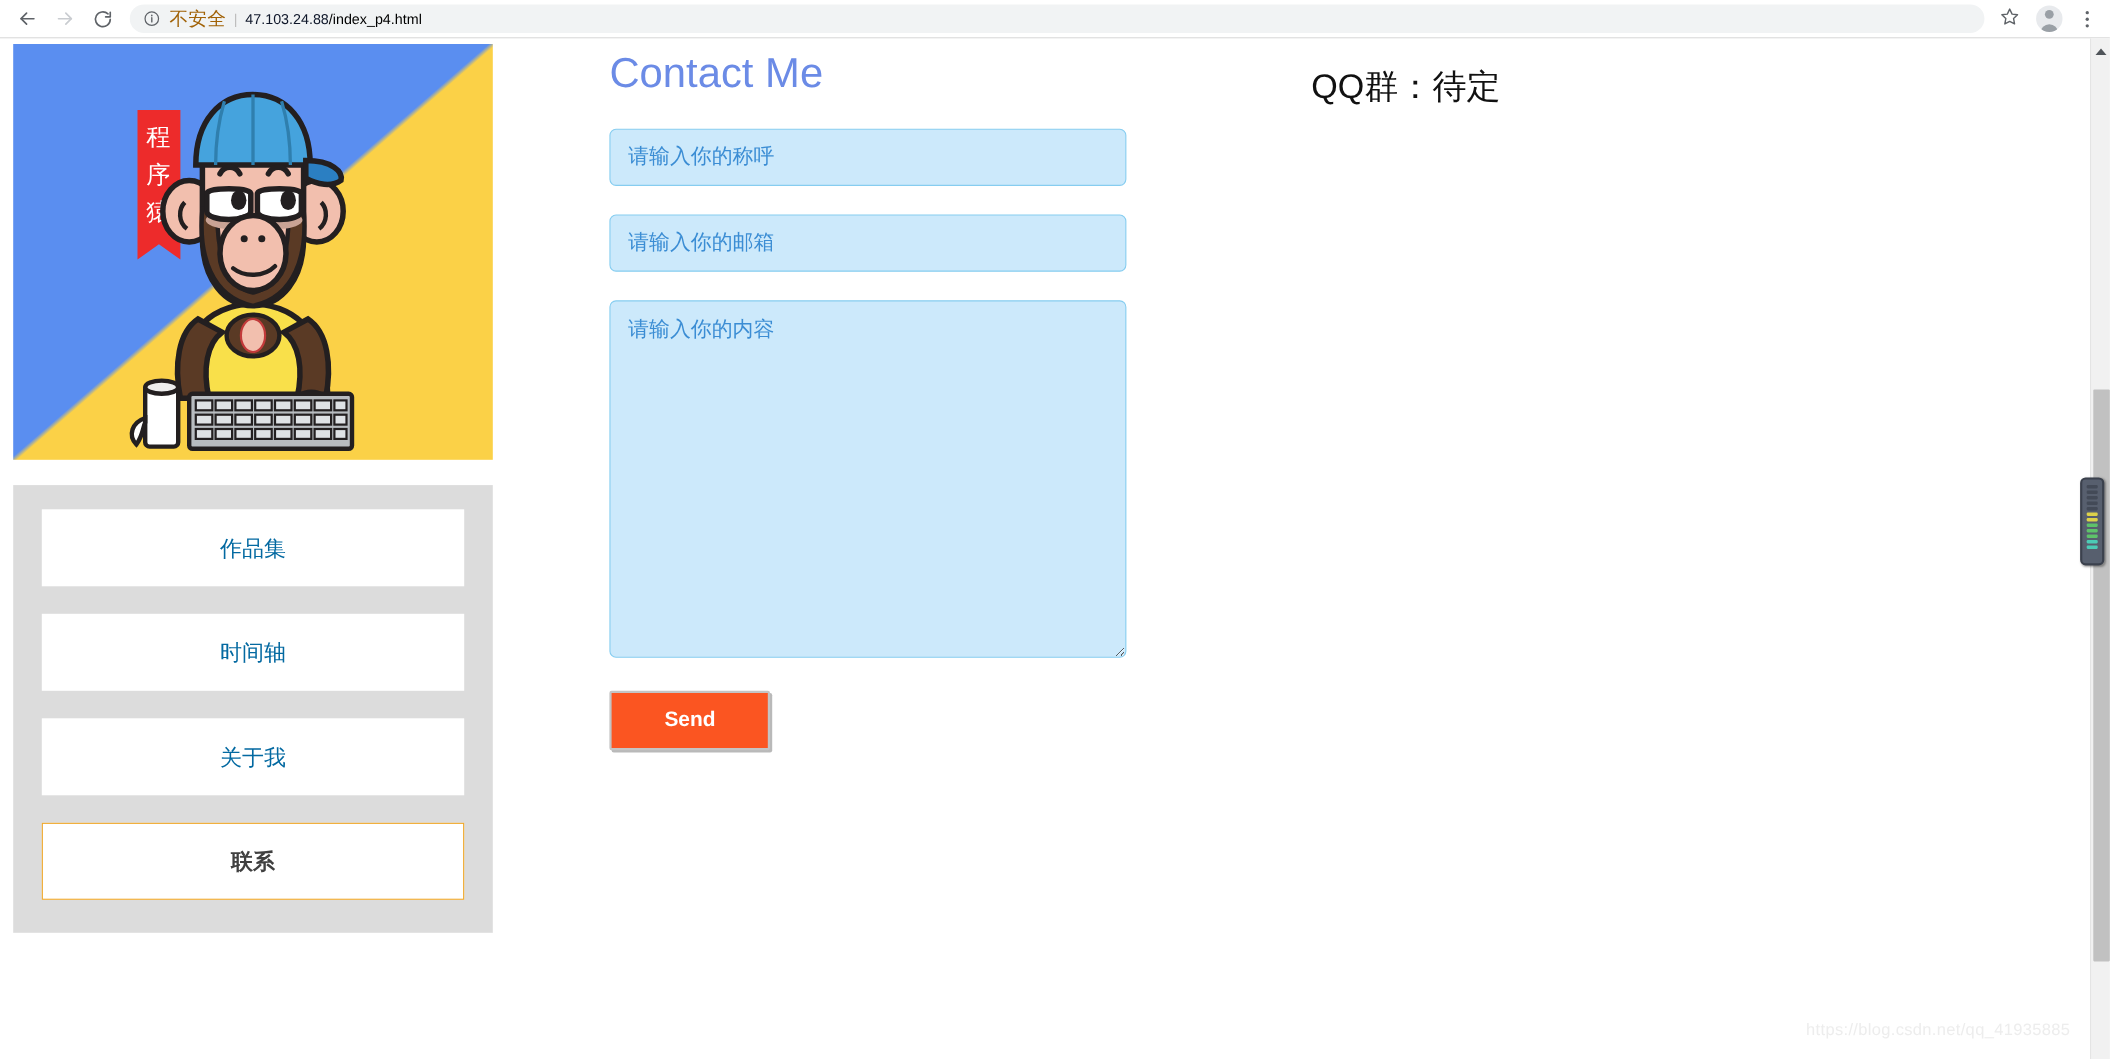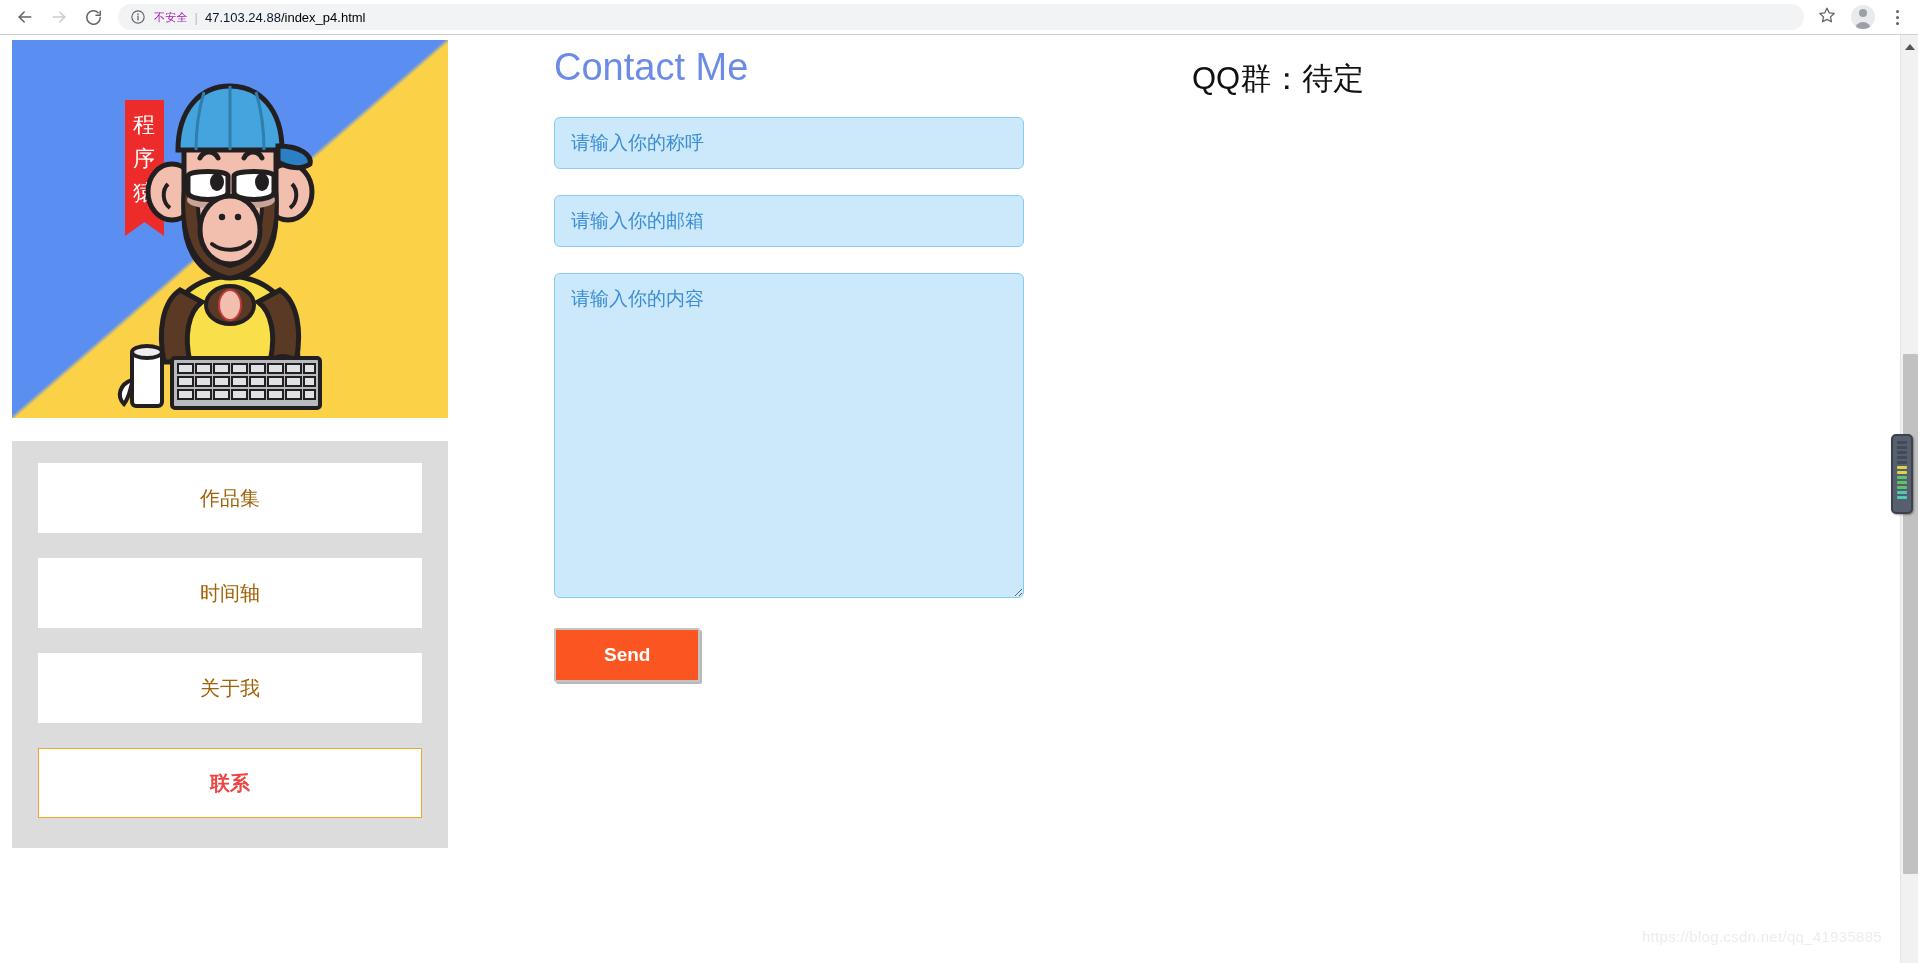--- a/index.html
+++ b/index.html
@@ -37,21 +37,21 @@
     border-radius: 13px;
     display: flex; align-items: center;
     padding: 0 12px;
     min-width: 0;
   }
   #omnibox .info-icon {
     width: 16px; height: 16px; margin-right: 8px; flex: 0 0 auto;
     color: #5f6368;
   }
   #omnibox .security-text {
-    font-size: 11px; color: #a21caf;
+    font-size: 17px; color: #a16207;
     white-space: nowrap;
     letter-spacing: 0.2px;
   }
   #omnibox .divider {
     color: #bdbdbd; margin: 0 7px; font-size: 13px;
   }
   #omnibox .url-host { font-size: 13px; color: #0f172a; white-space: nowrap; }
   #omnibox .url-path { font-size: 13px; color: #000000; white-space: nowrap; }
 
   .chrome-right { display: flex; align-items: center; flex: 0 0 auto; padding-right: 8px; }
@@ -102,29 +102,29 @@
     margin-top: 23px;
     width: 436px;
     background: #dcdcdc;
     padding: 22px 26px 30px 26px;
   }
   .nav-item {
     height: 70px;
     background: #ffffff;
     display: flex; align-items: center; justify-content: center;
     font-size: 20px;
-    color: #a16207;
+    color: #0369a1;
     margin-bottom: 25px;
     border: 1px solid transparent;
     cursor: pointer;
   }
   .nav-item:last-child { margin-bottom: 0; }
   .nav-item.active {
     border: 1px solid #f0a82a;
-    color: #ef4444;
+    color: #404040;
     font-weight: bold;
   }
 
   
   #contact-form {
     position: absolute;
     left: 554px; top: 0;
     width: 470px;
   }
   #form-title {

